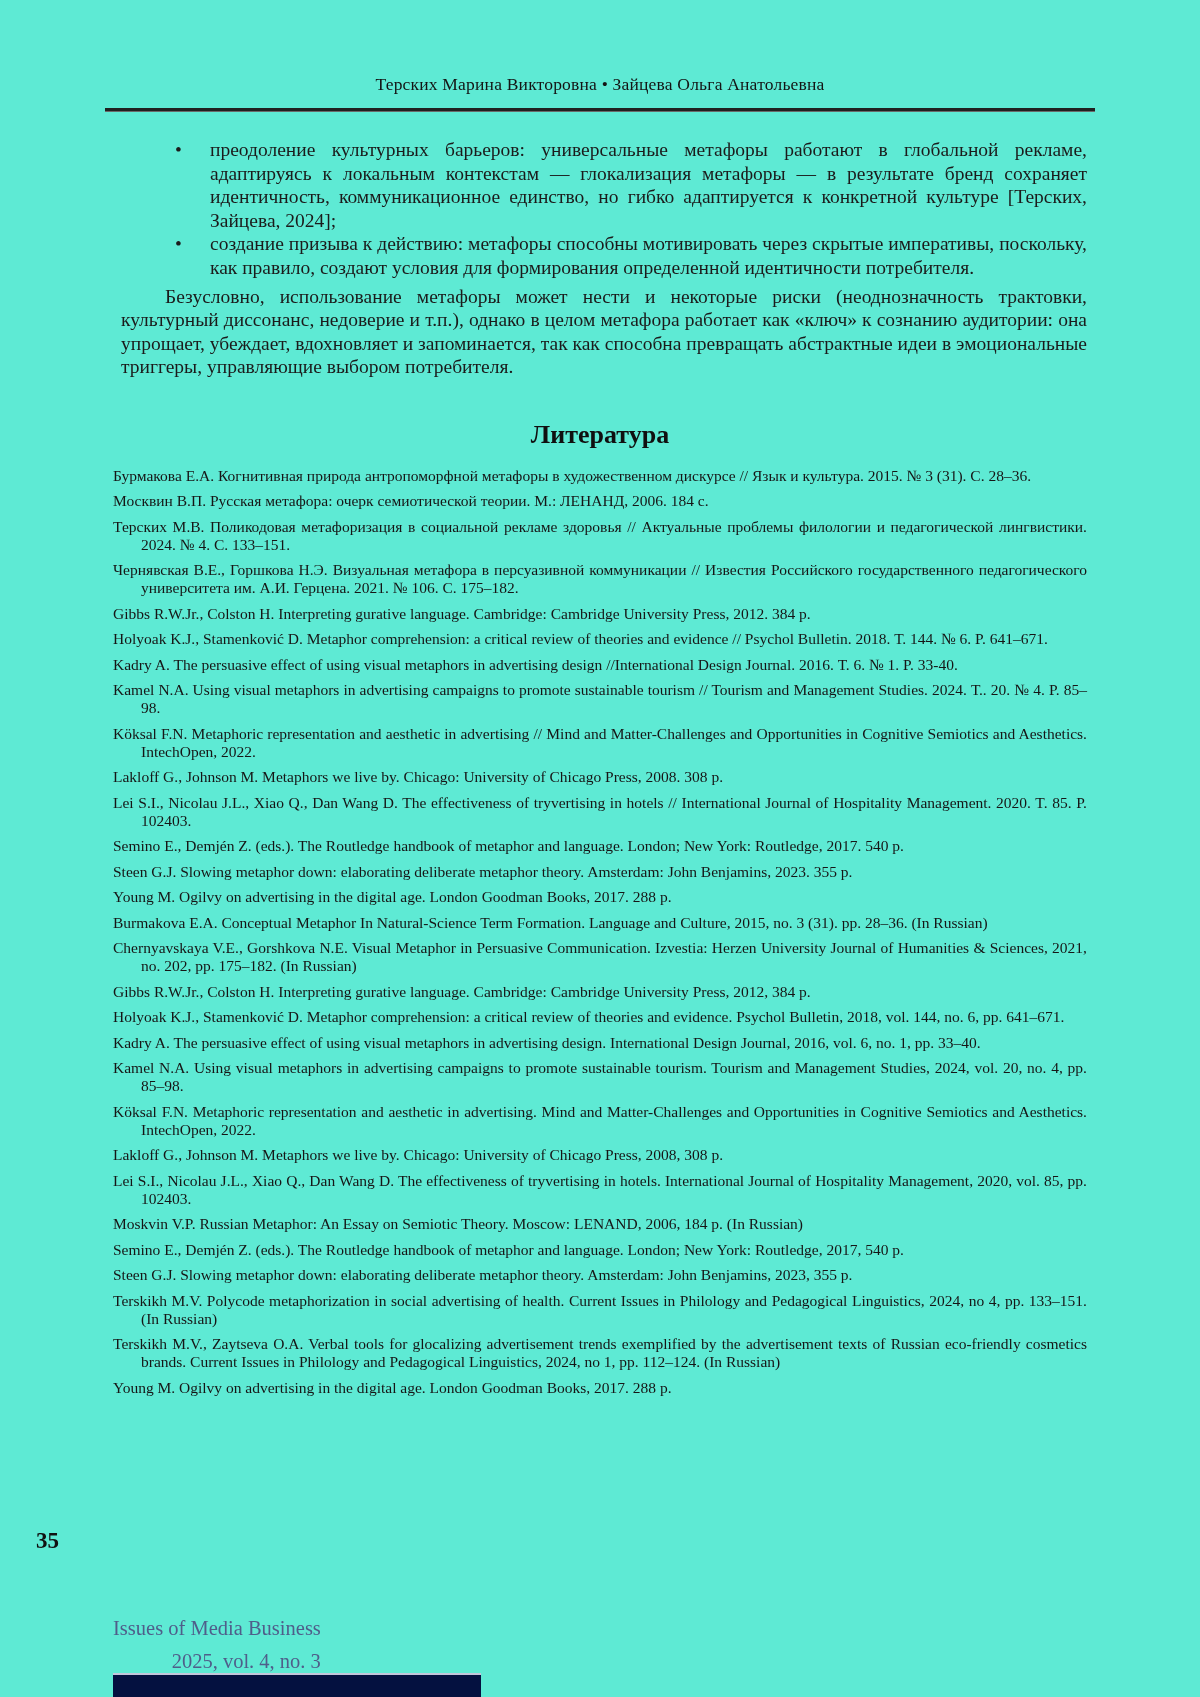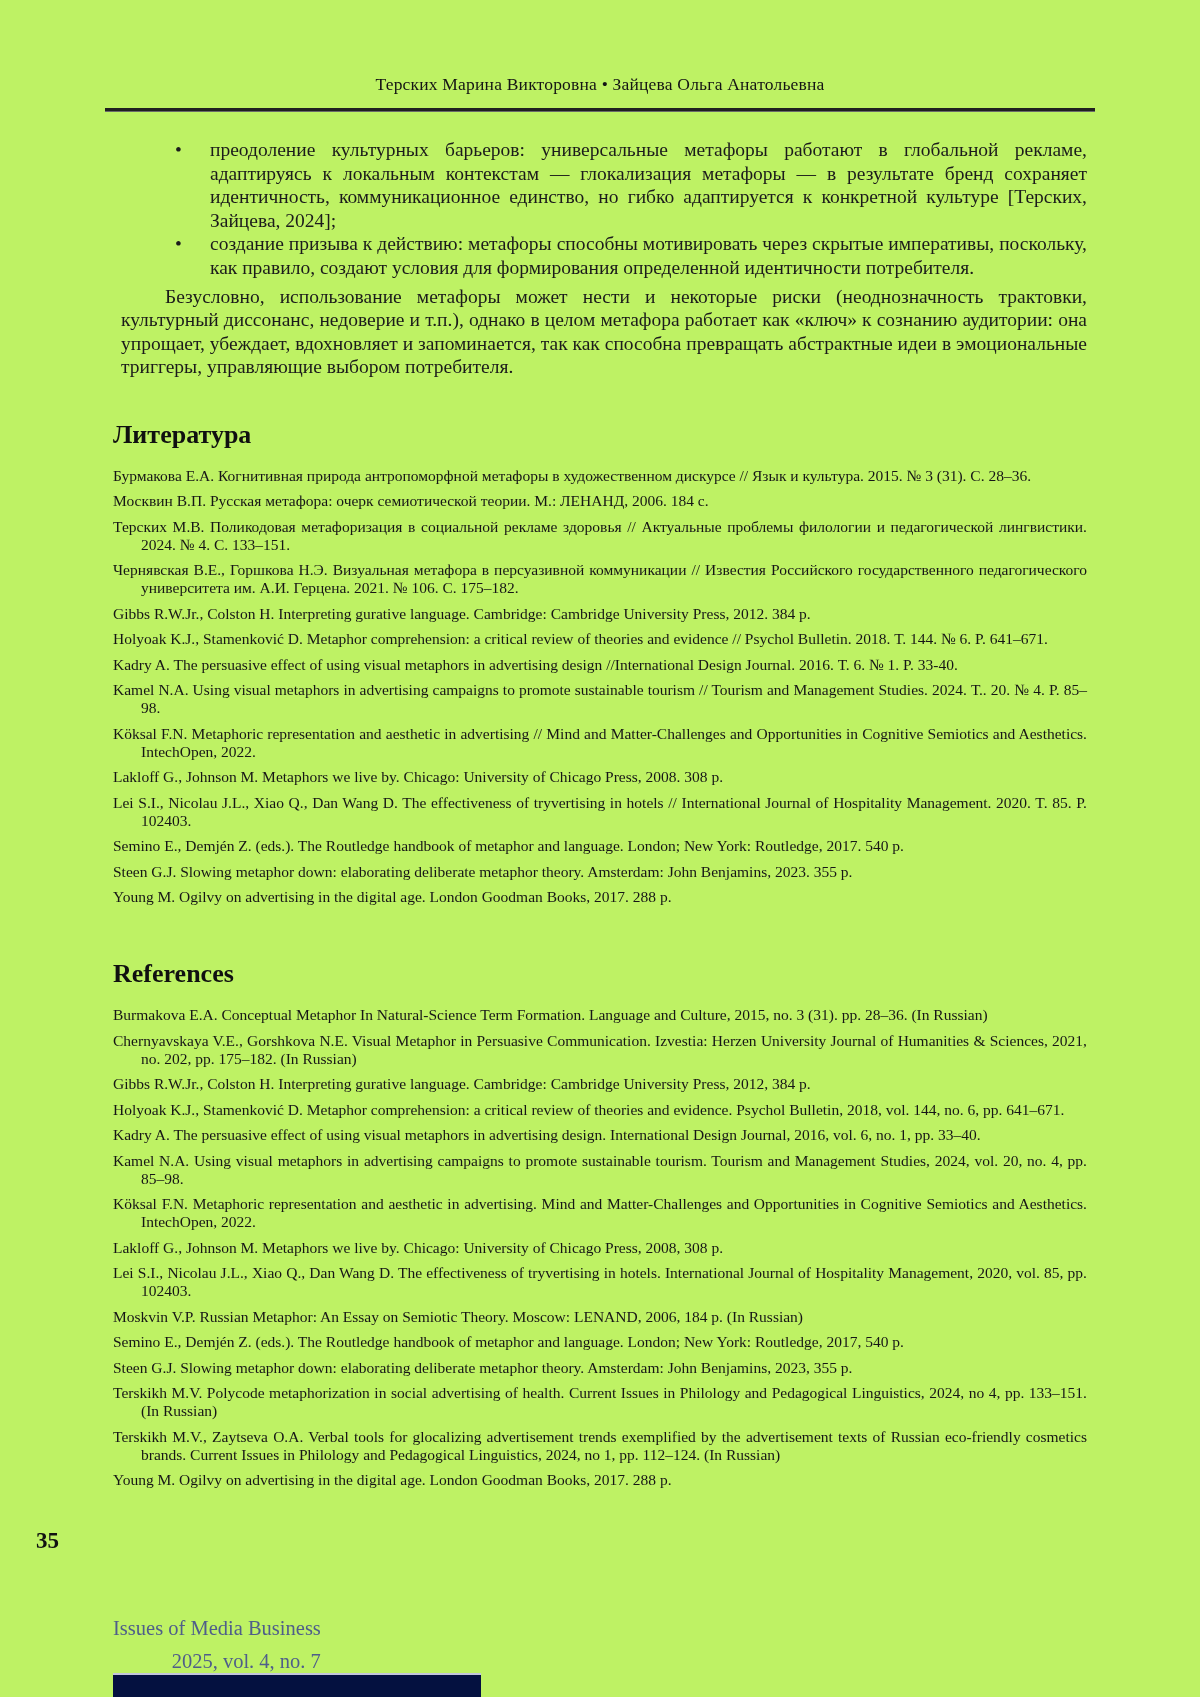--- a/index.html
+++ b/index.html
@@ -1,20 +1,20 @@
 <!DOCTYPE html>
 <html lang="ru"><head>
 <meta charset="utf-8">
 <style>
   html, body { margin: 0; padding: 0; background: #ffffff; }
   .page {
     position: relative;
     width: 1200px;
     height: 1697px;
-    background: #bef264;
+    background: #5eead4;
     overflow: hidden;
     font-family: "Liberation Serif", "DejaVu Serif", serif;
     color: #1b1b1b;
   }
   
   .author-header {
     padding-top: 74px;
     text-align: center;
     font-size: 17.5px;
     letter-spacing: 0.2px;
@@ -52,20 +52,21 @@
     text-align: justify;
     text-indent: 44px;
   }
 
   h2.section-heading {
     font-size: 26px;
     font-weight: bold;
     color: #101010;
     margin: 40px 0 16px 0;
     line-height: 32px;
+    text-align: center;
   }
   h2.refs-heading { margin-top: 52px; }
 
   .ref-list { margin: 0; padding: 0; }
   .ref-list .entry {
     margin: 0 0 7.5px 0;
     padding-left: 28px;
     text-indent: -28px;
     font-size: 15.5px;
     line-height: 18px;
@@ -139,21 +140,20 @@
         <p class="entry">Kadry A. The persuasive effect of using visual metaphors in advertising design //International Design Journal. 2016. Т. 6. № 1. P. 33-40.</p>
         <p class="entry">Kamel N.A. Using visual metaphors in advertising campaigns to promote sustainable tourism // Tourism and Management Studies. 2024. Т.. 20. № 4. P. 85–98.</p>
         <p class="entry">Köksal F.N. Metaphoric representation and aesthetic in advertising // Mind and Matter-Challenges and Opportunities in Cognitive Semiotics and Aesthetics. IntechOpen, 2022.</p>
         <p class="entry">Lakloff G., Johnson M. Metaphors we live by. Chicago: University of Chicago Press, 2008. 308 p.</p>
         <p class="entry">Lei S.I., Nicolau J.L., Xiao Q., Dan Wang D. The effectiveness of tryvertising in hotels // International Journal of Hospitality Management. 2020. T. 85. P. 102403.</p>
         <p class="entry">Semino E., Demjén Z. (eds.). The Routledge handbook of metaphor and language. London; New York: Routledge, 2017. 540 p.</p>
         <p class="entry">Steen G.J. Slowing metaphor down: elaborating deliberate metaphor theory. Amsterdam: John Benjamins, 2023. 355 p.</p>
         <p class="entry">Young M. Ogilvy on advertising in the digital age. London Goodman Books, 2017. 288 p.</p>
       </div>
 
-    <h2 class="section-heading refs-heading">References</h2>
 
     <div class="ref-list">
         <p class="entry">Burmakova E.A. Conceptual Metaphor In Natural-Science Term Formation. Language and Culture, 2015, no. 3 (31). pp. 28–36. (In Russian)</p>
         <p class="entry">Chernyavskaya V.E., Gorshkova N.E. Visual Metaphor in Persuasive Communication. Izvestia: Herzen University Journal of Humanities &amp; Sciences, 2021, no. 202, pp. 175–182. (In Russian)</p>
         <p class="entry">Gibbs R.W.Jr., Colston H. Interpreting gurative language. Cambridge: Cambridge University Press, 2012, 384 p.</p>
         <p class="entry">Holyoak K.J., Stamenković D. Metaphor comprehension: a critical review of theories and evidence. Psychol Bulletin, 2018, vol. 144, no. 6, pp. 641–671.</p>
         <p class="entry">Kadry A. The persuasive effect of using visual metaphors in advertising design. International Design Journal, 2016, vol. 6, no. 1, pp. 33–40.</p>
         <p class="entry">Kamel N.A. Using visual metaphors in advertising campaigns to promote sustainable tourism. Tourism and Management Studies, 2024, vol. 20, no. 4, pp. 85–98.</p>
         <p class="entry">Köksal F.N. Metaphoric representation and aesthetic in advertising. Mind and Matter-Challenges and Opportunities in Cognitive Semiotics and Aesthetics. IntechOpen, 2022.</p>
         <p class="entry">Lakloff G., Johnson M. Metaphors we live by. Chicago: University of Chicago Press, 2008, 308 p.</p>
@@ -165,18 +165,18 @@
         <p class="entry">Terskikh M.V., Zaytseva O.A. Verbal tools for glocalizing advertisement trends exemplified by the advertisement texts of Russian eco-friendly cosmetics brands. Current Issues in Philology and Pedagogical Linguistics, 2024, no 1, pp. 112–124. (In Russian)</p>
         <p class="entry">Young M. Ogilvy on advertising in the digital age. London Goodman Books, 2017. 288 p.</p>
       </div>
 
   </div>
 
   <div class="page-number">35</div>
 
   <div class="footer">
     <div>Issues of Media Business</div>
-    <div>2025, vol. 4, no. 7</div>
+    <div>2025, vol. 4, no. 3</div>
   </div>
 
   <div class="bottom-bar"></div>
 
 </div>
 
 </body></html>

